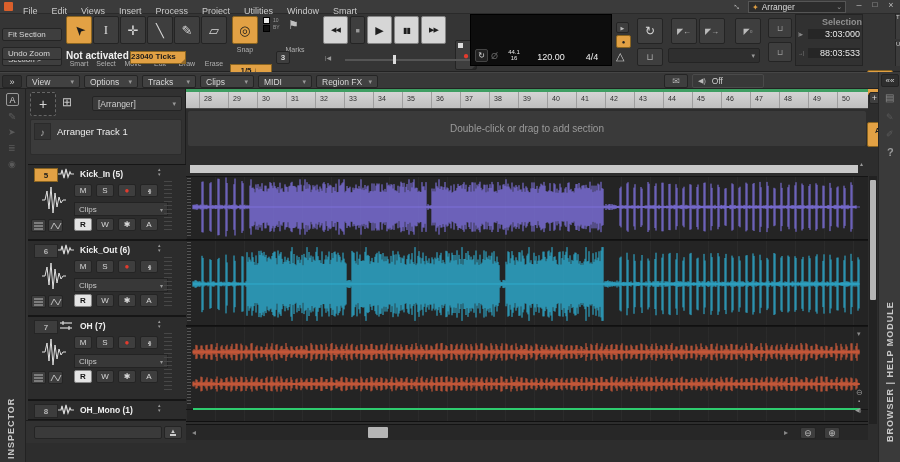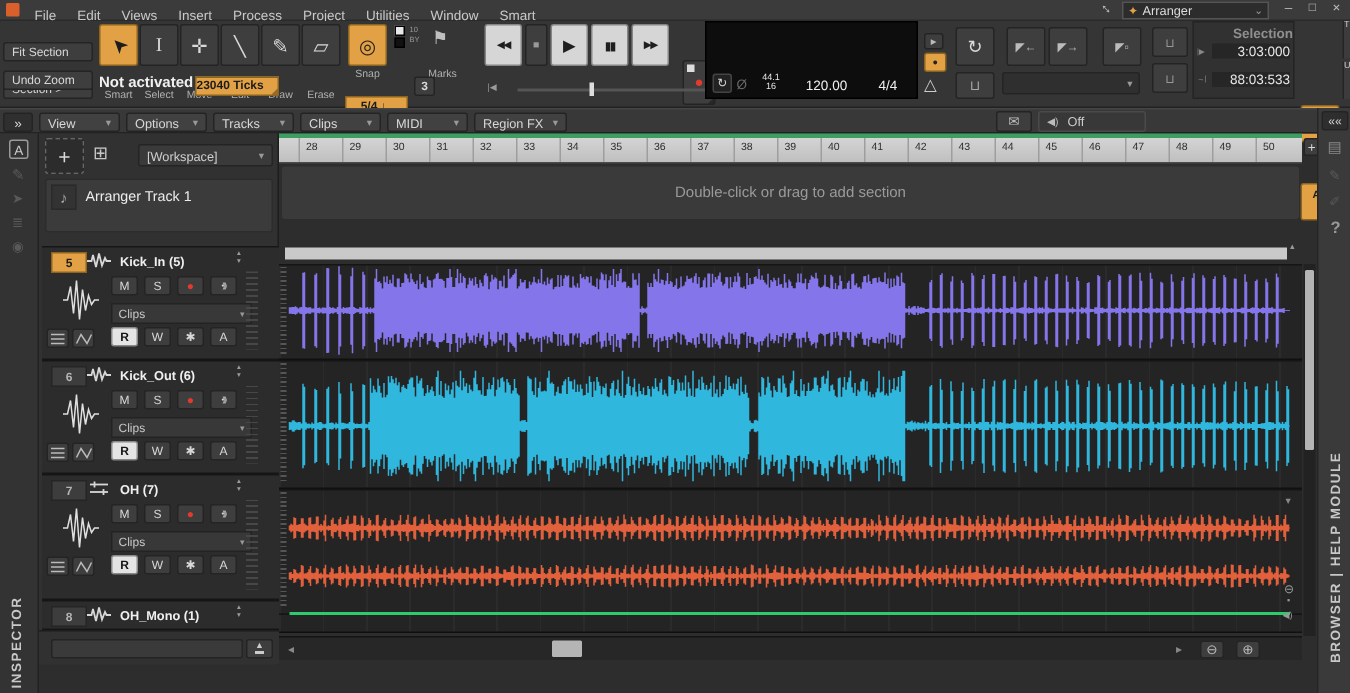--- a/index.html
+++ b/index.html
@@ -128,21 +128,21 @@
         <span>◎</span>
       </div>
     <div class="abs lbl toollbl" style="left:232px;top:32px;">Snap</div>
     <div class="abs" style="left:263px;top:3px;width:7px;height:7px;background:#e8e8e8;border:1px solid #000;"></div>
     <div class="abs" style="left:263px;top:11px;width:7px;height:7px;background:#111;border:1px solid #000;"></div>
     <div class="abs" style="left:273px;top:3px;font-size:5px;color:#999;">10</div>
     <div class="abs" style="left:273px;top:10px;font-size:5px;color:#999;">BY</div>
     <div class="abs" style="left:288px;top:4px;font-size:12px;color:#c0c0c0;">⚑</div>
     <div class="abs lbl" style="left:278px;top:32px;width:34px;">Marks</div>
     <div class="abs tbox orange notch" style="left:230px;top:37px;width:42px;display:flex;align-items:center;justify-content:center;gap:2px;">
-      <span>5/4</span>
+      <span>1/5</span>
         <span>♩</span>
     </div>
     <div class="abs btn tbox" style="left:276px;top:37px;width:14px;">3</div>
 
     <div class="abs btn light" style="left:323px;top:2px;width:25px;height:28px;font-size:7px;letter-spacing:-1px;">
         <span>◀◀</span>
       </div>
     <div class="abs btn" style="left:350px;top:2px;width:15px;height:28px;font-size:7px;color:#9a9a9a;">
         <span>■</span>
       </div>
@@ -279,21 +279,21 @@
     <div class="abs" style="left:8px;top:70px;font-size:9px;color:#5a5a5a;">◉</div>
     <div class="abs vtext" style="left:6px;top:260px;height:110px;">INSPECTOR</div>
   </div>
 
   <div id="trackpane" class="abs"></div>
   <div class="abs btn" style="left:30px;top:92px;width:26px;height:24px;background:#2c2c2c;border:1px dashed #666;font-size:14px;">
       <span>+</span>
     </div>
   <div class="abs" style="left:62px;top:95px;font-size:12px;color:#c8c8c8;">⊞</div>
   <div class="abs btn" style="left:92px;top:96px;width:90px;height:15px;background:#3a3a3a;justify-content:space-between;padding:0 5px;">
-    <span style="font-size:8.5px;color:#cfcfcf;">[Workspace]</span>
+    <span style="font-size:8.5px;color:#cfcfcf;">[Arranger]</span>
     <span style="font-size:7px;color:#999;">▾</span>
   </div>
   <div class="abs" style="left:30px;top:119px;width:152px;height:36px;background:#3b3b3b;border:1px solid #2c2c2c;border-radius:2px;">
     <div class="abs" style="left:3px;top:3px;width:17px;height:17px;background:#333;border:1px solid #2a2a2a;text-align:center;line-height:17px;font-size:10px;color:#aaa;">♪</div>
     <div class="abs" style="left:26px;top:6px;font-size:9.5px;color:#ececec;">Arranger Track 1</div>
   </div>
   <div id="tracks">
       <div class="track" style="top: 164px; height: 74px;">
         <div class="tnum on">5</div>
         <svg width="16" height="12" style="position: absolute; left: 30px; top: 3px;">

